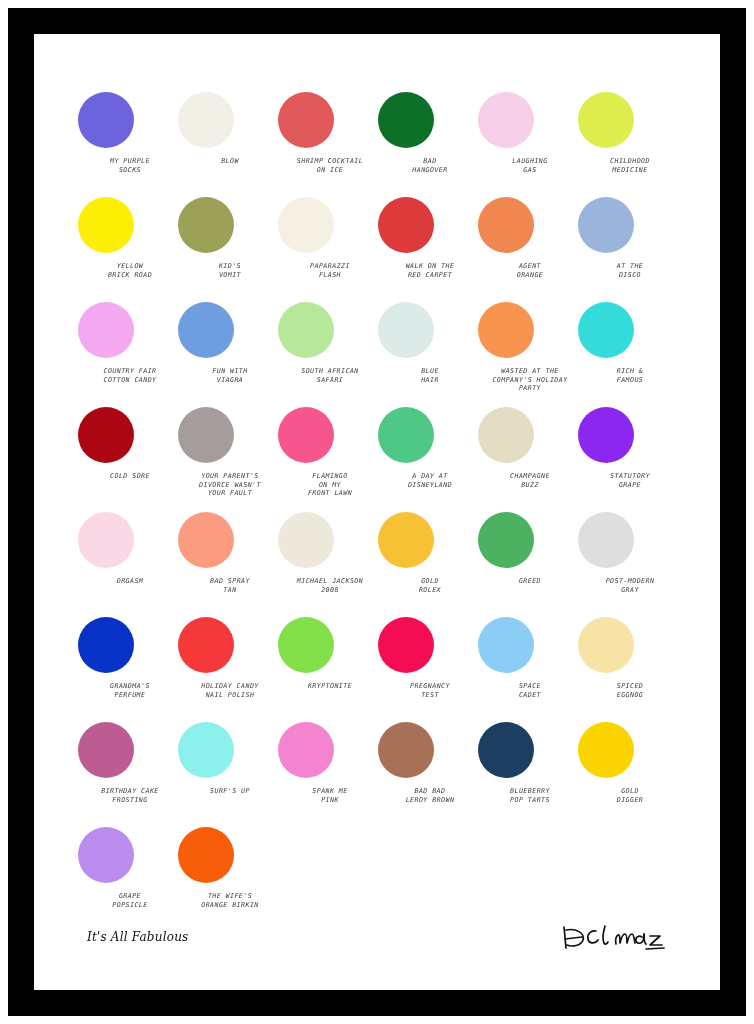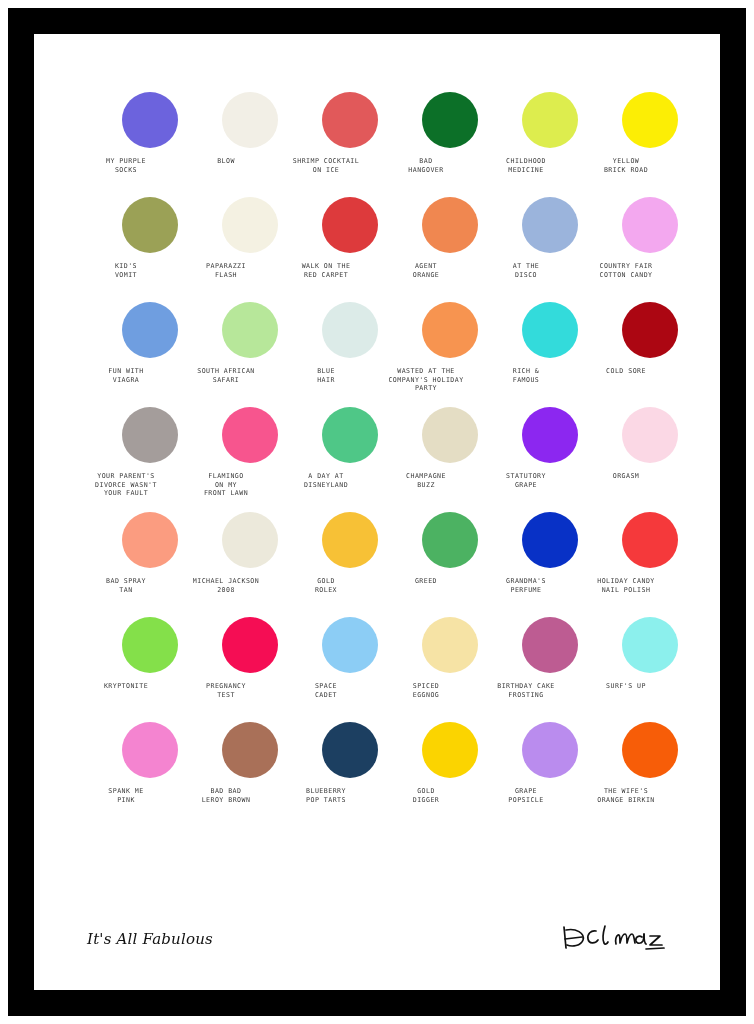--- a/index.html
+++ b/index.html
@@ -68,21 +68,22 @@
     grid-auto-rows: 105px;
     column-gap: 0px;
     row-gap: 0px;
   }
   .swatch-cell {
     position: relative;
     width: 100px;
     height: 105px;
     display: flex;
     flex-direction: column;
-    align-items: flex-end;
+    align-items: flex-start;
+    font-style: italic;
   }
   .swatch-dot {
     width: 56px;
     height: 56px;
     border-radius: 50%;
     flex: 0 0 auto;
     margin-top: 0px;
   }
   .swatch-label {
     margin-top: 9px;
@@ -98,21 +99,21 @@
     font-weight: 400;
   }
 
   
   #artwork-caption {
     position: absolute;
     left: 53px;
     top: 896px;
     font-family: "DejaVu Serif", "Liberation Serif", serif;
     font-style: italic;
-    font-size: 15px;
+    font-size: 12px;
     letter-spacing: 0.2px;
     color: #111111;
   }
   #artist-signature {
     position: absolute;
     right: 52px;
     top: 884px;
     width: 110px;
     height: 40px;
   }
@@ -142,20 +143,25 @@
           <div class="swatch-dot" style="background: rgb(225, 89, 90);"></div>
           <div class="swatch-label">SHRIMP COCKTAIL
 ON ICE</div>
         </div>
         <div class="swatch-cell">
           <div class="swatch-dot" style="background: rgb(12, 112, 40);"></div>
           <div class="swatch-label">BAD
 HANGOVER</div>
         </div>
         <div class="swatch-cell">
+          <div class="swatch-dot" style="background: rgb(247, 207, 232);"></div>
+          <div class="swatch-label">LAUGHING
+GAS</div>
+        </div>
+        <div class="swatch-cell">
           <div class="swatch-dot" style="background: rgb(221, 237, 78);"></div>
           <div class="swatch-label">CHILDHOOD
 MEDICINE</div>
         </div>
         <div class="swatch-cell">
           <div class="swatch-dot" style="background: rgb(252, 238, 5);"></div>
           <div class="swatch-label">YELLOW
 BRICK ROAD</div>
         </div>
         <div class="swatch-cell">
@@ -260,20 +266,25 @@
 2008</div>
         </div>
         <div class="swatch-cell">
           <div class="swatch-dot" style="background: rgb(247, 193, 54);"></div>
           <div class="swatch-label">GOLD
 ROLEX</div>
         </div>
         <div class="swatch-cell">
           <div class="swatch-dot" style="background: rgb(76, 178, 98);"></div>
           <div class="swatch-label">GREED</div>
+        </div>
+        <div class="swatch-cell">
+          <div class="swatch-dot" style="background: rgb(222, 222, 222);"></div>
+          <div class="swatch-label">POST-MODERN
+GRAY</div>
         </div>
         <div class="swatch-cell">
           <div class="swatch-dot" style="background: rgb(8, 49, 198);"></div>
           <div class="swatch-label">GRANDMA'S
 PERFUME</div>
         </div>
         <div class="swatch-cell">
           <div class="swatch-dot" style="background: rgb(245, 57, 59);"></div>
           <div class="swatch-label">HOLIDAY CANDY
 NAIL POLISH</div>

